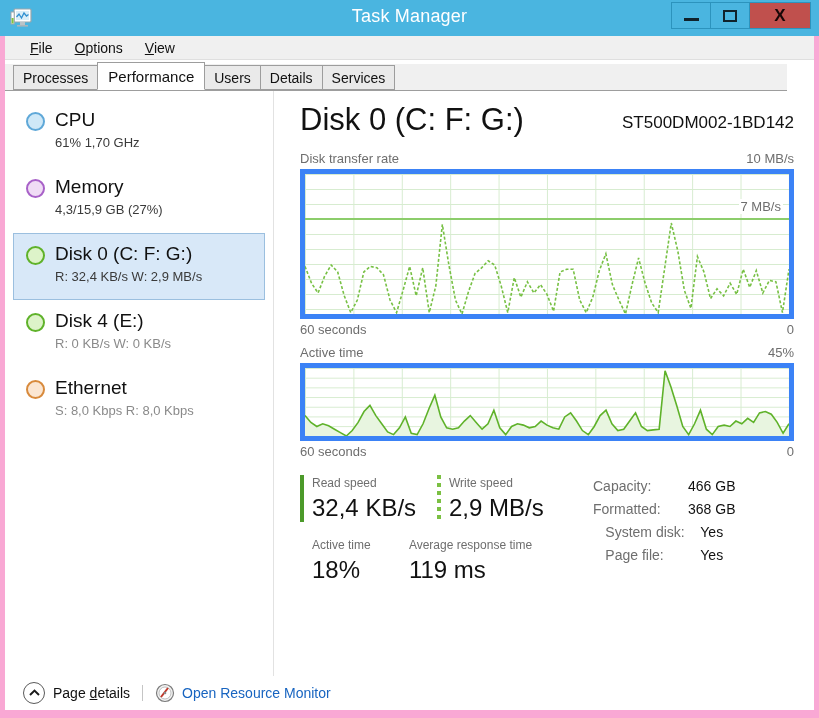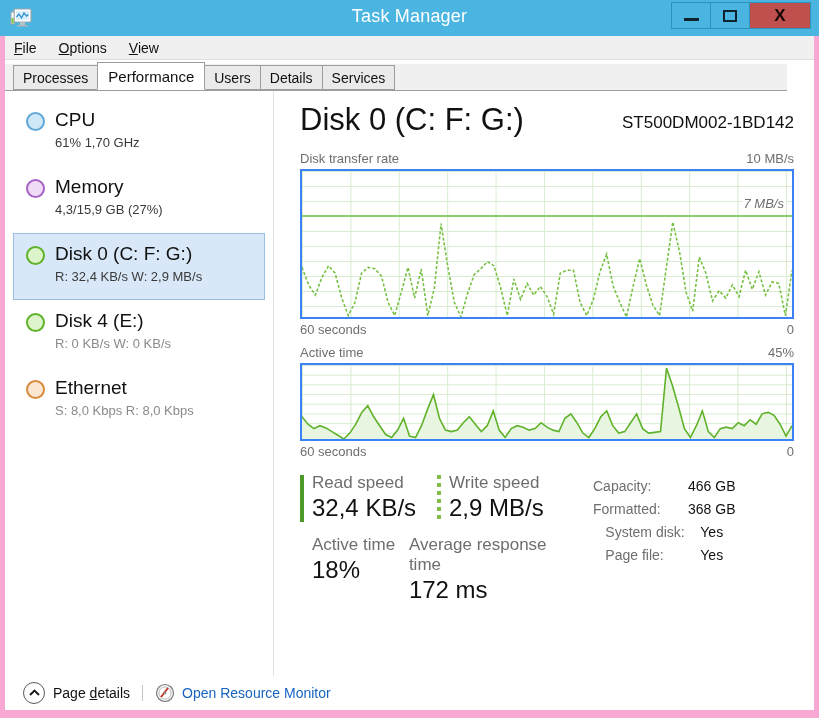--- a/index.html
+++ b/index.html
@@ -69,21 +69,21 @@
     width: 809px; height: 674px;
     background: #ffffff;
   }
 
   .menubar {
     position: absolute; left: 0; top: 0;
     width: 809px; height: 24px;
     background: #f0f0f0;
     border-bottom: 1px solid #dfdfdf;
     display: flex; align-items: center;
-    padding-left: 7px;
+    padding-left: 23px;
   }
   .menu-item {
     font-size: 14px; color: #111;
     margin-right: 18px;
     padding: 2px 2px;
   }
   .menu-item u { text-decoration: underline; }
 
   .tabstrip {
     position: absolute; left: 0; top: 28px;
@@ -176,24 +176,23 @@
   }
 
   .graph-block { position: relative; margin-top: 4px; }
   .graph-label-row {
     display: flex; justify-content: space-between;
     font-size: 13px; color: #6e6e6e;
     padding-bottom: 3px;
   }
   .graph-box {
     position: relative;
-    border: 2px solid #3b82f6;
+    border: 5px solid #3b82f6;
     background: #ffffff;
     overflow: hidden;
-    font-style: italic;
   }
   .graph-box.g1 { height: 150px; }
   .graph-box.g2 { height: 78px; }
   .grid {
     position: absolute; left: 0; top: 0; right: 0; bottom: 0;
     background-image:
       linear-gradient(to right, #d7ecd0 1px, transparent 1px),
       linear-gradient(to bottom, #d7ecd0 1px, transparent 1px);
     background-size: 48.4px 15px;
   }
@@ -227,21 +226,21 @@
   .bar-solid {
     position: absolute; left: 0; top: 2px;
     width: 4px; height: 47px; background: #4c9a2a;
   }
   .bar-dotted {
     position: absolute; left: 0; top: 2px;
     width: 4px; height: 47px;
     background-image: linear-gradient(to bottom, #7bc043 0 4px, transparent 4px 8px);
     background-size: 4px 8px;
   }
-  .stat-label { font-size: 17px; color: #6e6e6e; line-height: 20px; }
+  .stat-label { font-size: 12px; color: #6e6e6e; line-height: 20px; }
   .stat-value { font-size: 24px; color: #111; line-height: 30px; }
   .stat-row2 { display: flex; margin-top: 12px; padding-left: 12px; }
   .stat-cell2 { width: 105px; }
   .stat-cell2.wide { width: 180px; }
 
   .stats-right {
     position: relative; padding-left: 18px; padding-top: 2px;
   }
   .prop-row { display: flex; font-size: 14px; line-height: 23px; justify-content: center; }
   .prop-key { width: 95px; color: #6e6e6e; }
@@ -425,21 +424,21 @@
                 <div class="stat-value">2,9 MB/s</div>
               </div>
             </div>
             <div class="stat-row2">
               <div class="stat-cell2">
                 <div class="stat-label">Active time</div>
                 <div class="stat-value">18%</div>
               </div>
               <div class="stat-cell2 wide">
                 <div class="stat-label">Average response time</div>
-                <div class="stat-value">172 ms</div>
+                <div class="stat-value">119 ms</div>
               </div>
             </div>
           </div>
 
           <div class="stats-right">
             <div class="prop-row">
               <span class="prop-key">Capacity:</span>
               <span class="prop-val">466 GB</span>
             </div>
             <div class="prop-row">

